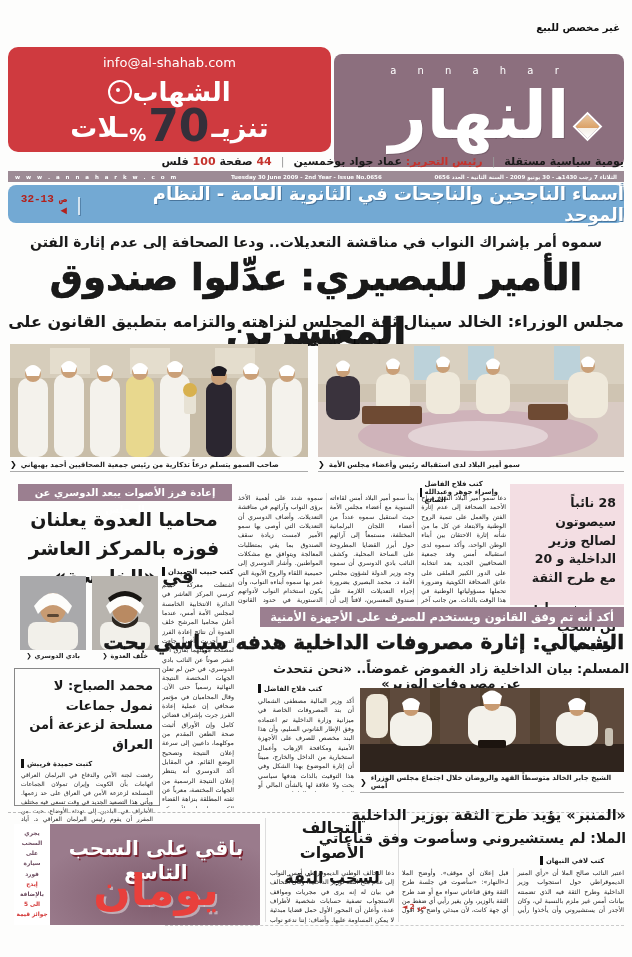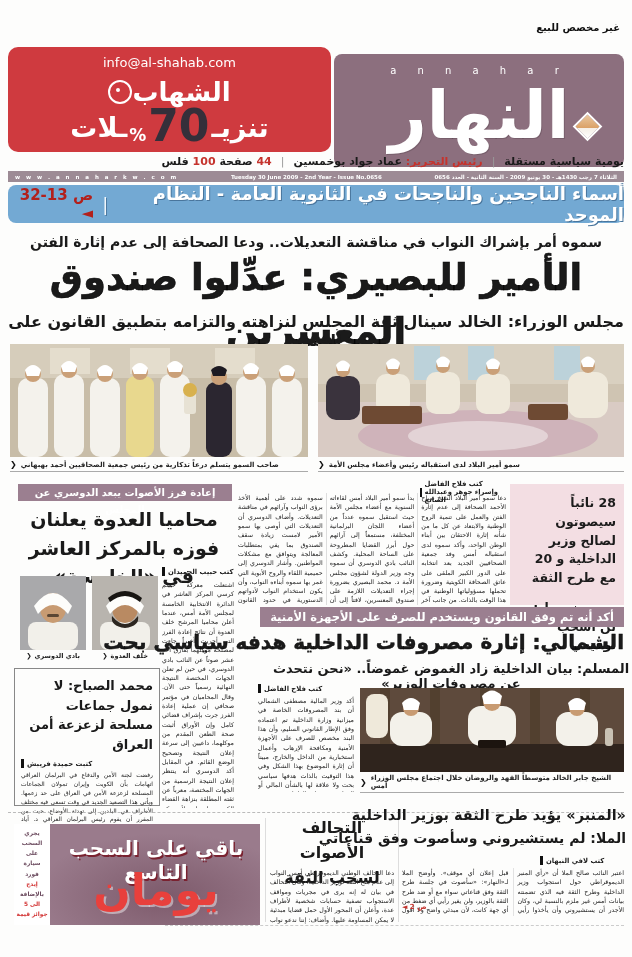--- a/index.html
+++ b/index.html
@@ -37,21 +37,21 @@
   .datebar{top:171px;left:8px;width:616px;height:11px;background:#9d8b95;display:flex;direction:ltr;
     justify-content:space-between;align-items:center;padding:0 7px;box-sizing:border-box;
     color:#fff;font-size:5.5px;font-weight:bold;}
   .datebar .www{letter-spacing:2px;}
   
   .banner{top:185px;left:8px;width:616px;height:38px;background:#73a9d3;border-radius:8px;
     display:flex;justify-content:center;align-items:center;gap:9px;
     color:#fff;font-size:18px;font-weight:bold;letter-spacing:-.3px;
     text-shadow:1px 1px 0 #49759c;}
   .banner .div{font-weight:normal;opacity:.9;}
-  .banner .pref{color:#b3201b;font-size:15px;text-shadow:none;font-weight:bold;}
+  .banner .pref{color:#b3201b;font-size:11px;text-shadow:none;font-weight:bold;font-family:Liberation Mono, monospace;}
   
   .kicker{top:234px;left:0;width:100%;text-align:center;font-size:14px;font-weight:bold;}
   .hl-main{top:251px;left:0;width:100%;text-align:center;font-size:37px;font-weight:bold;
     letter-spacing:-1px;line-height:1.45;-webkit-text-stroke:.6px #000;}
   .sub-main{top:312px;left:0;width:100%;text-align:center;font-size:16px;font-weight:bold;}
   
   .photo{overflow:hidden;background:#cfc5b2;}
   .photo svg{display:block;}
   .cap{font-size:7px;font-weight:bold;color:#222;text-align:left;direction:rtl;
     border-bottom:1px solid #aaa;padding-bottom:2px;display:flex;justify-content:flex-end;gap:4px;align-items:center;}

